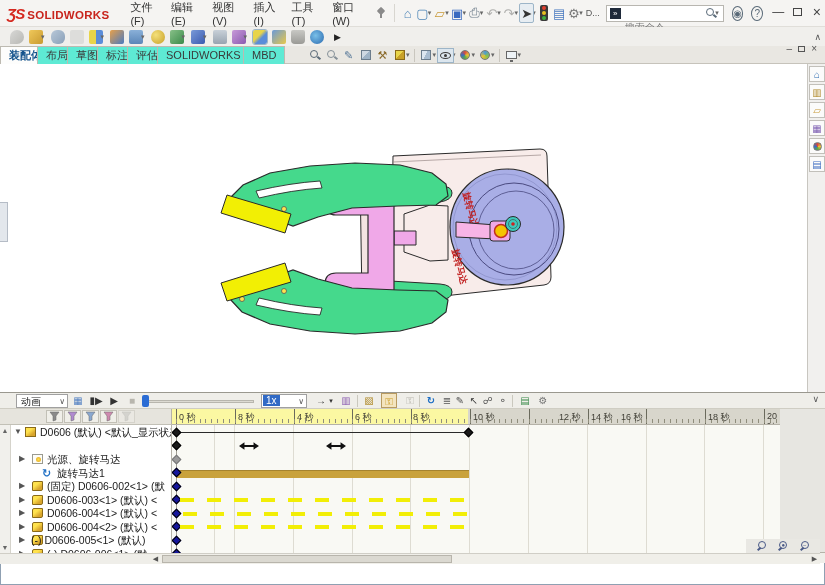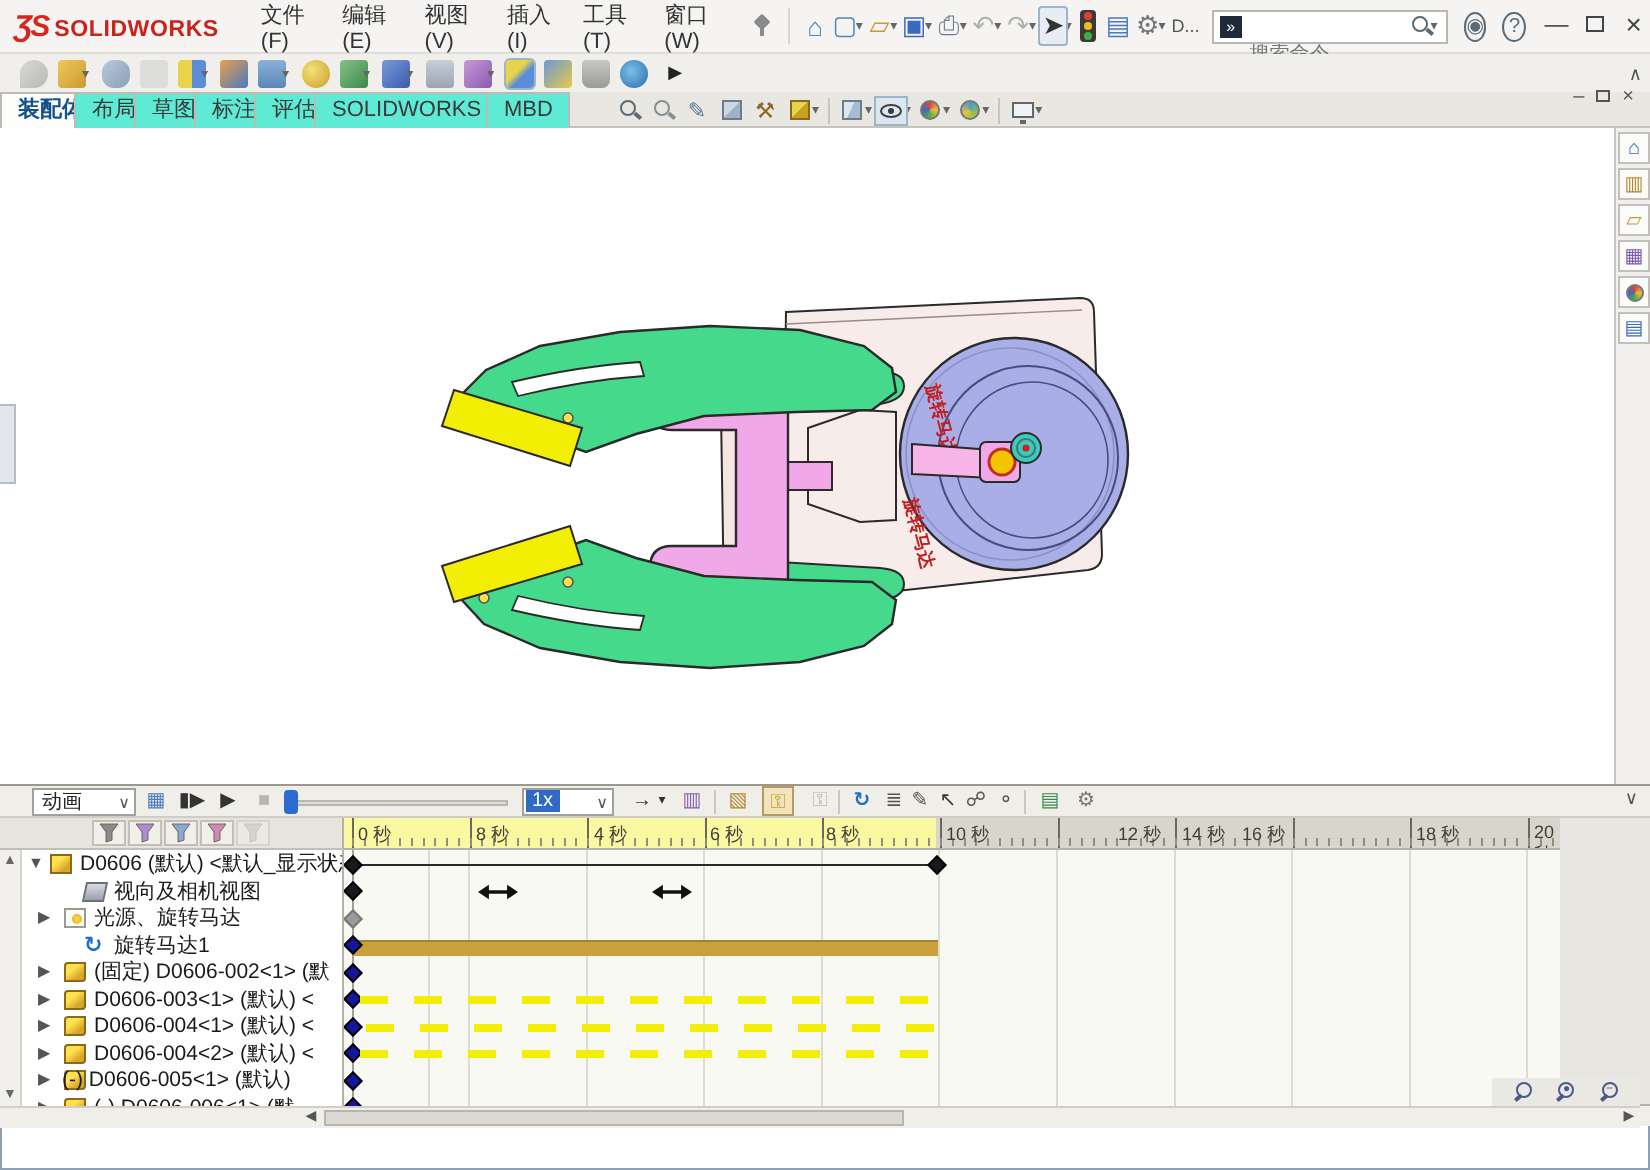--- a/index.html
+++ b/index.html
@@ -427,24 +427,20 @@
     <div class="tree">
       <div class="tree-sb">
         <span class="arr" style="top:2px;">▲</span>
         <span class="arr" style="bottom:2px;">▼</span>
       </div>
       <div class="trow" style="top:1px;">
         <span class="texp" style="left:3px;">▼</span>
         <span class="ticon assembly" style="left:14px;"></span>
         <span class="tlabel" style="left:29px;">D0606 (默认) &lt;默认_显示状态</span>
       </div>
-      <div class="trow" style="top:14.5px;">
-        <span class="ticon camera" style="left:31px;"></span>
-        <span class="tlabel" style="left:46px;">视向及相机视图</span>
-      </div>
       <div class="trow" style="top:28px;">
         <span class="texp" style="left:8px;">▶</span>
         <span class="ticon lights" style="left:21px;"></span>
         <span class="tlabel" style="left:36px;">光源、旋转马达</span>
       </div>
       <div class="trow" style="top:41.5px;">
         <span class="ticon motor" style="left:31px;">↻</span>
         <span class="tlabel" style="left:46px;">旋转马达1</span>
       </div>
       <div class="trow" style="top:55px;">

